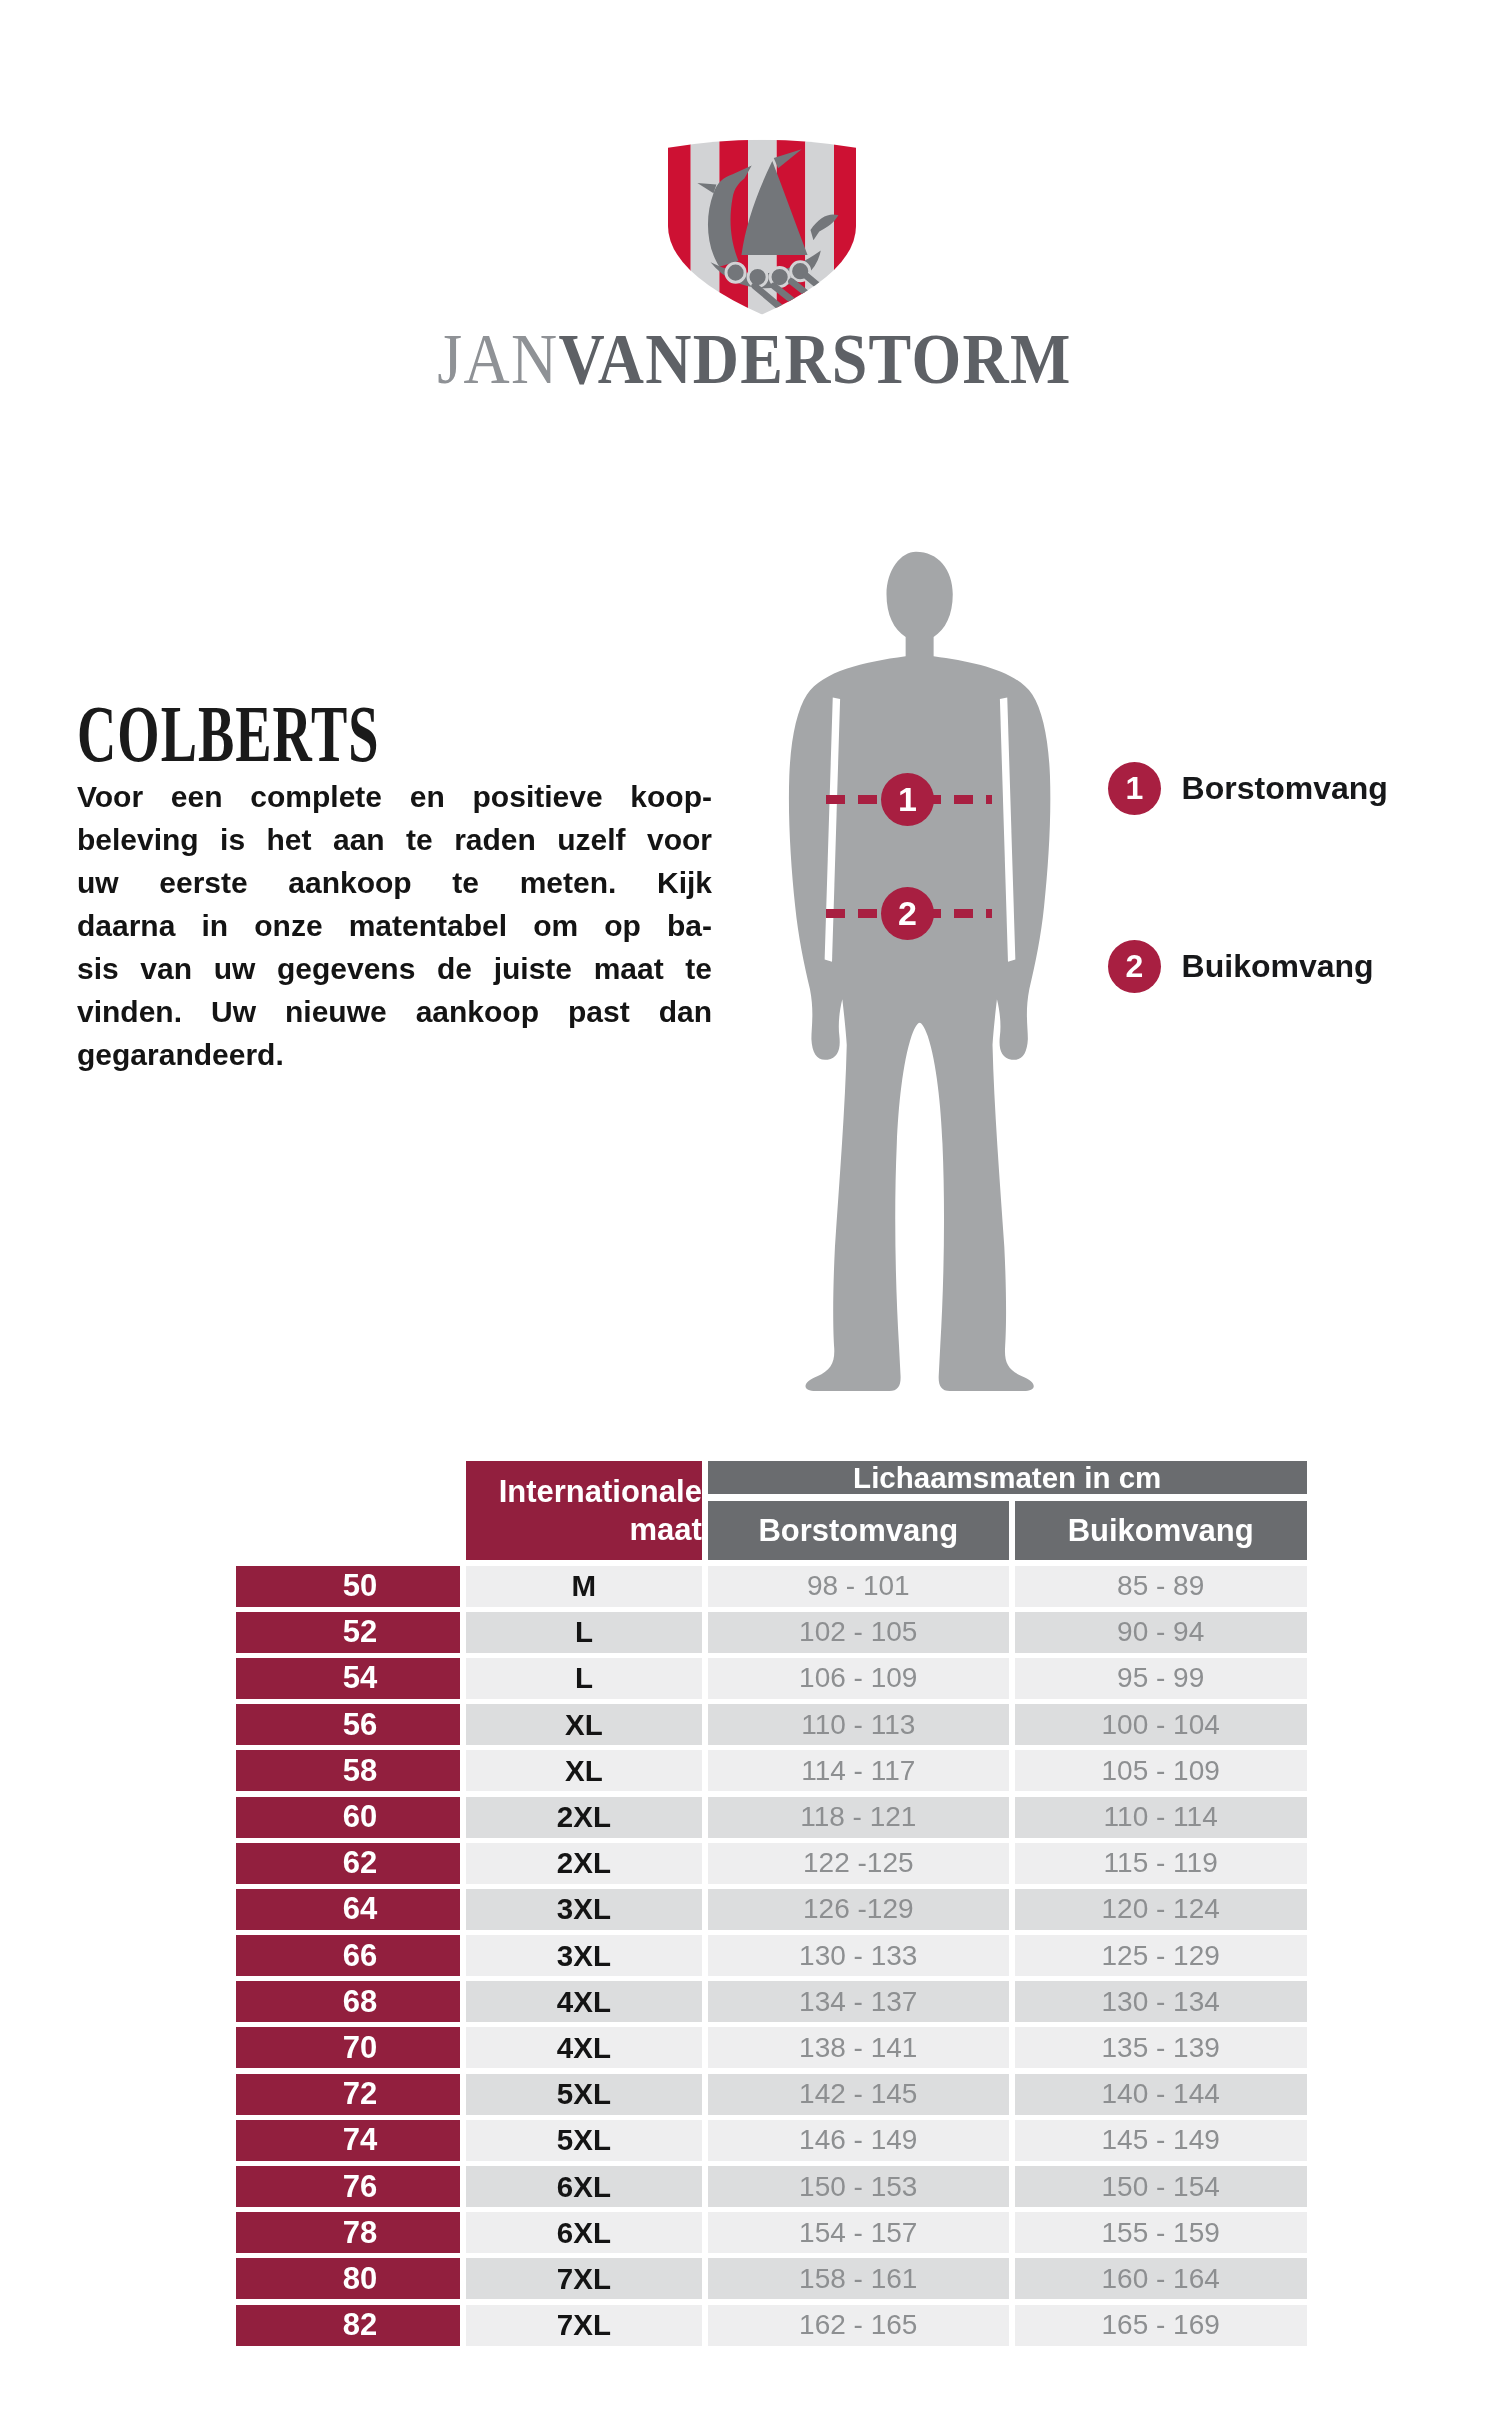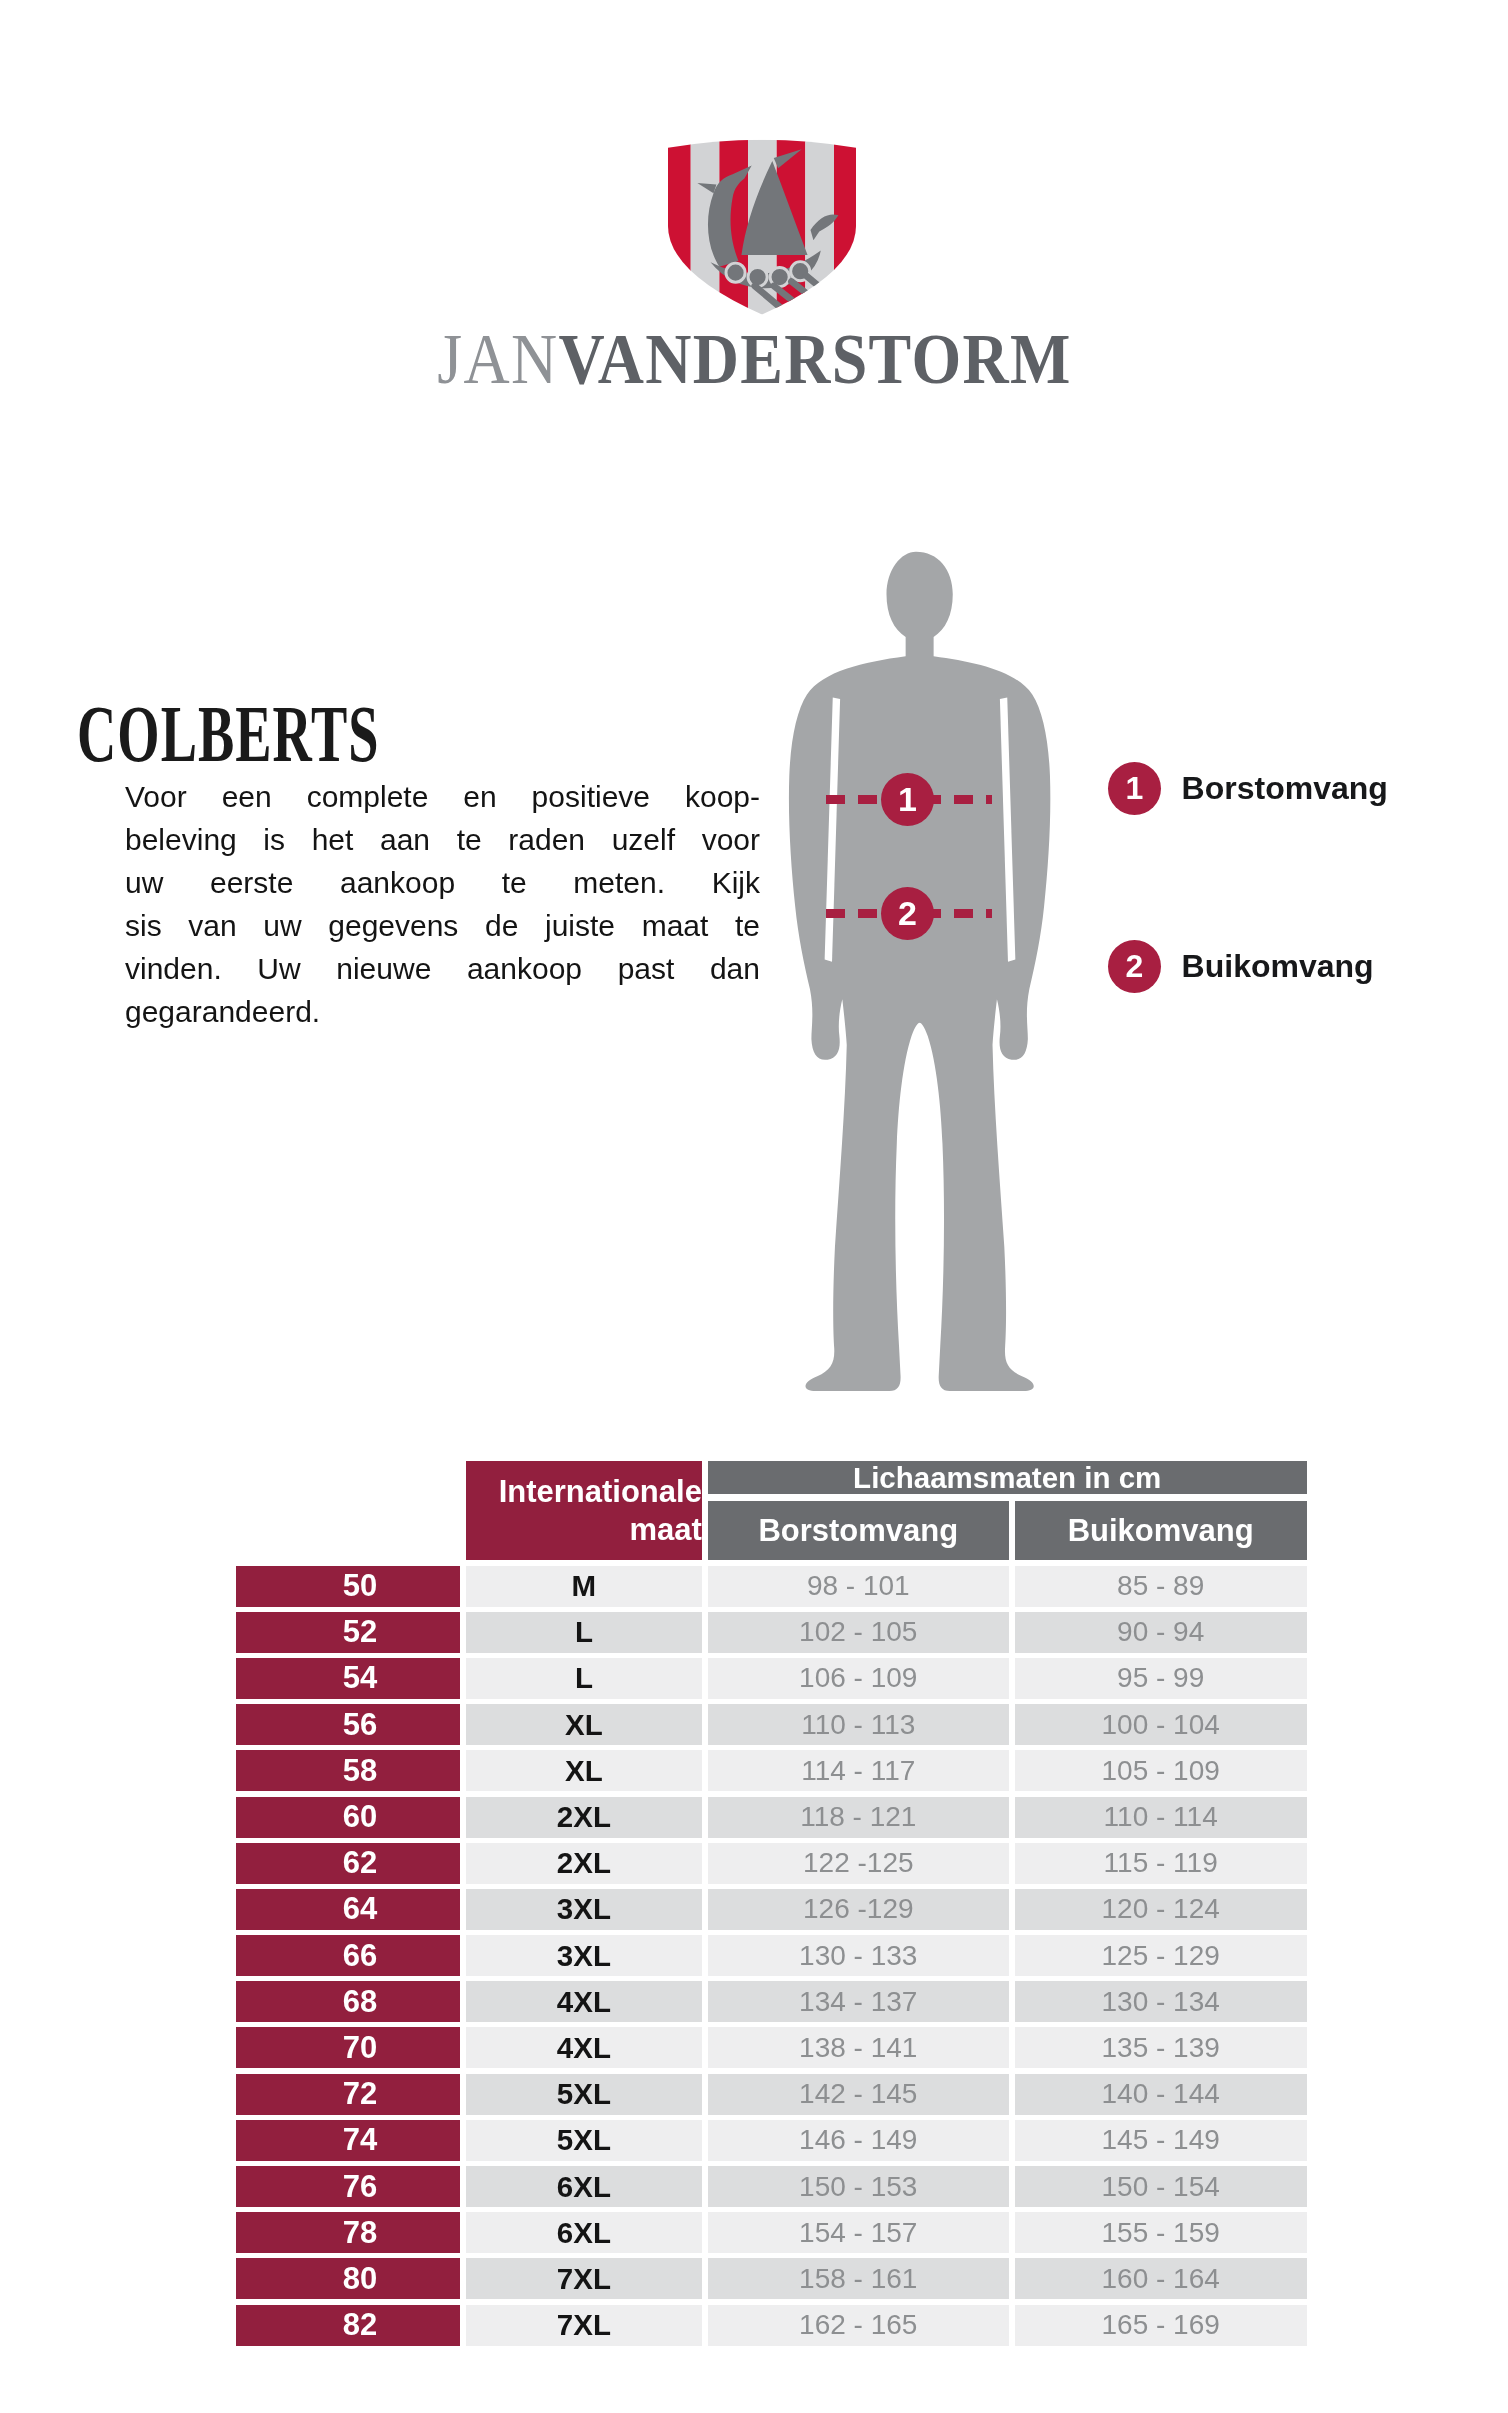--- a/index.html
+++ b/index.html
@@ -14,21 +14,21 @@
   .wordmark .inner{display:inline-block;transform:scaleX(.9);transform-origin:center;}
   .brand-light{color:var(--brand_light,#8f9296);font-weight:normal;}
   .brand-dark{color:var(--brand_dark,#5e6166);font-weight:bold;}
 
   
   .title{position:absolute;left:77px;top:694px;margin:0;
          font-family:"Liberation Serif",serif;font-weight:bold;color:#1a1a1a;
          font-size:80px;line-height:80px;letter-spacing:1.5px;
          transform:scaleX(.68);transform-origin:left center;white-space:nowrap;}
   .para{position:absolute;left:77px;top:775px;width:635px;
-        font-size:30px;line-height:43px;font-weight:normal;color:var(--ink,#141414);margin-left:48px;}
+        font-size:30px;line-height:43px;font-weight:bold;color:var(--ink,#141414);}
   .para-line{text-align:justify;text-align-last:justify;}
   .para-line:last-child{text-align-last:left;}
 
   
   .silhouette{position:absolute;left:779px;top:547px;width:282px;height:856px;}
   .measure{position:absolute;width:166px;height:8.8px;
            background:repeating-linear-gradient(90deg,var(--crimson,#a81f41) 0 19px,transparent 19px 32px);}
   .measure-1{left:826px;top:795px;}
   .measure-2{left:826px;top:909px;}
   .badge{display:flex;align-items:center;justify-content:center;border-radius:50%;
@@ -106,20 +106,21 @@
       <span class="brand-light">JAN</span><span class="brand-dark">VANDERSTORM</span>
     </span>
   </div>
 
   <h1 class="title">COLBERTS</h1>
   <div class="para">
 
   <div class="para-line">Voor een complete en positieve koop-</div>
       <div class="para-line alt">beleving is het aan te raden uzelf voor</div>
       <div class="para-line">uw eerste aankoop te meten. Kijk</div>
+      <div class="para-line alt">daarna in onze matentabel om op ba-</div>
       <div class="para-line">sis van uw gegevens de juiste maat te</div>
       <div class="para-line alt">vinden. Uw nieuwe aankoop past dan</div>
       <div class="para-line">gegarandeerd.</div>
     </div>
 
   <svg class="silhouette" viewBox="0 0 383 1162">
     <path fill="#a4a6a8" d="M186,6 C216,6 236,30 236,64 C236,92 226,112 210,122 L210,148
       C268,156 322,168 344,200 C358,222 366,260 368,310 C370,368 366,430 360,488
       C356,528 348,566 340,600 C334,630 338,652 338,668 C337,688 330,698 316,696
       C302,694 298,682 300,664 C302,648 300,630 296,614 C293,640 291,660 290,676

